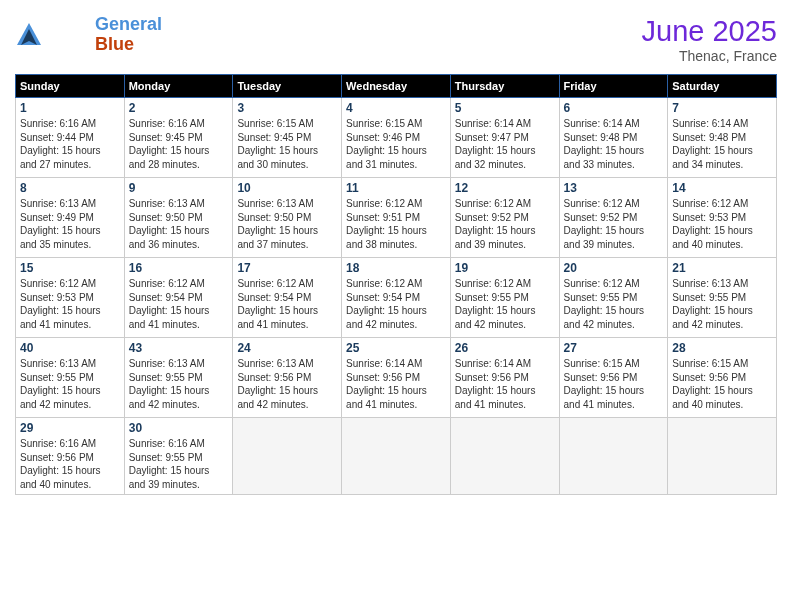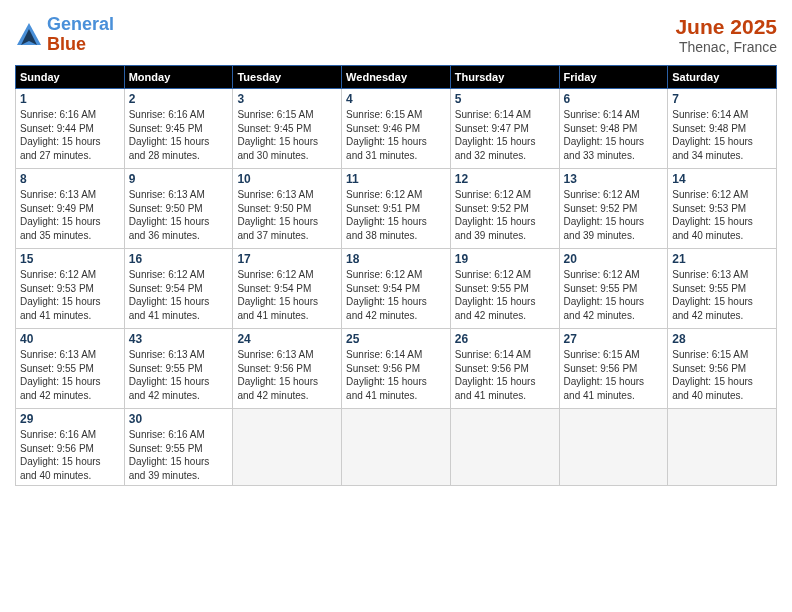--- a/index.html
+++ b/index.html
@@ -27,33 +27,34 @@
       align-items: center;
     }
     .logo-text {
       font-size: 18px;
       font-weight: bold;
       color: #1a3a5c;
       line-height: 1.1;
     }
     .logo-text span {
       color: #4a90d9;
+      margin-left: 48px;
     }
     .logo-icon {
       width: 28px;
       height: 28px;
       margin-right: 4px;
     }
     .title-area {
       text-align: right;
     }
     .month-title {
-      font-size: 21px;
-      font-weight: bold;
-      color: #c2410c;
+      font-size: 29px;
+      font-weight: normal;
+      color: #6d28d9;
     }
     .location {
       font-size: 14px;
       color: #555;
     }
     .calendar {
       width: 100%;
       border-collapse: collapse;
       font-size: 9px;
     }

